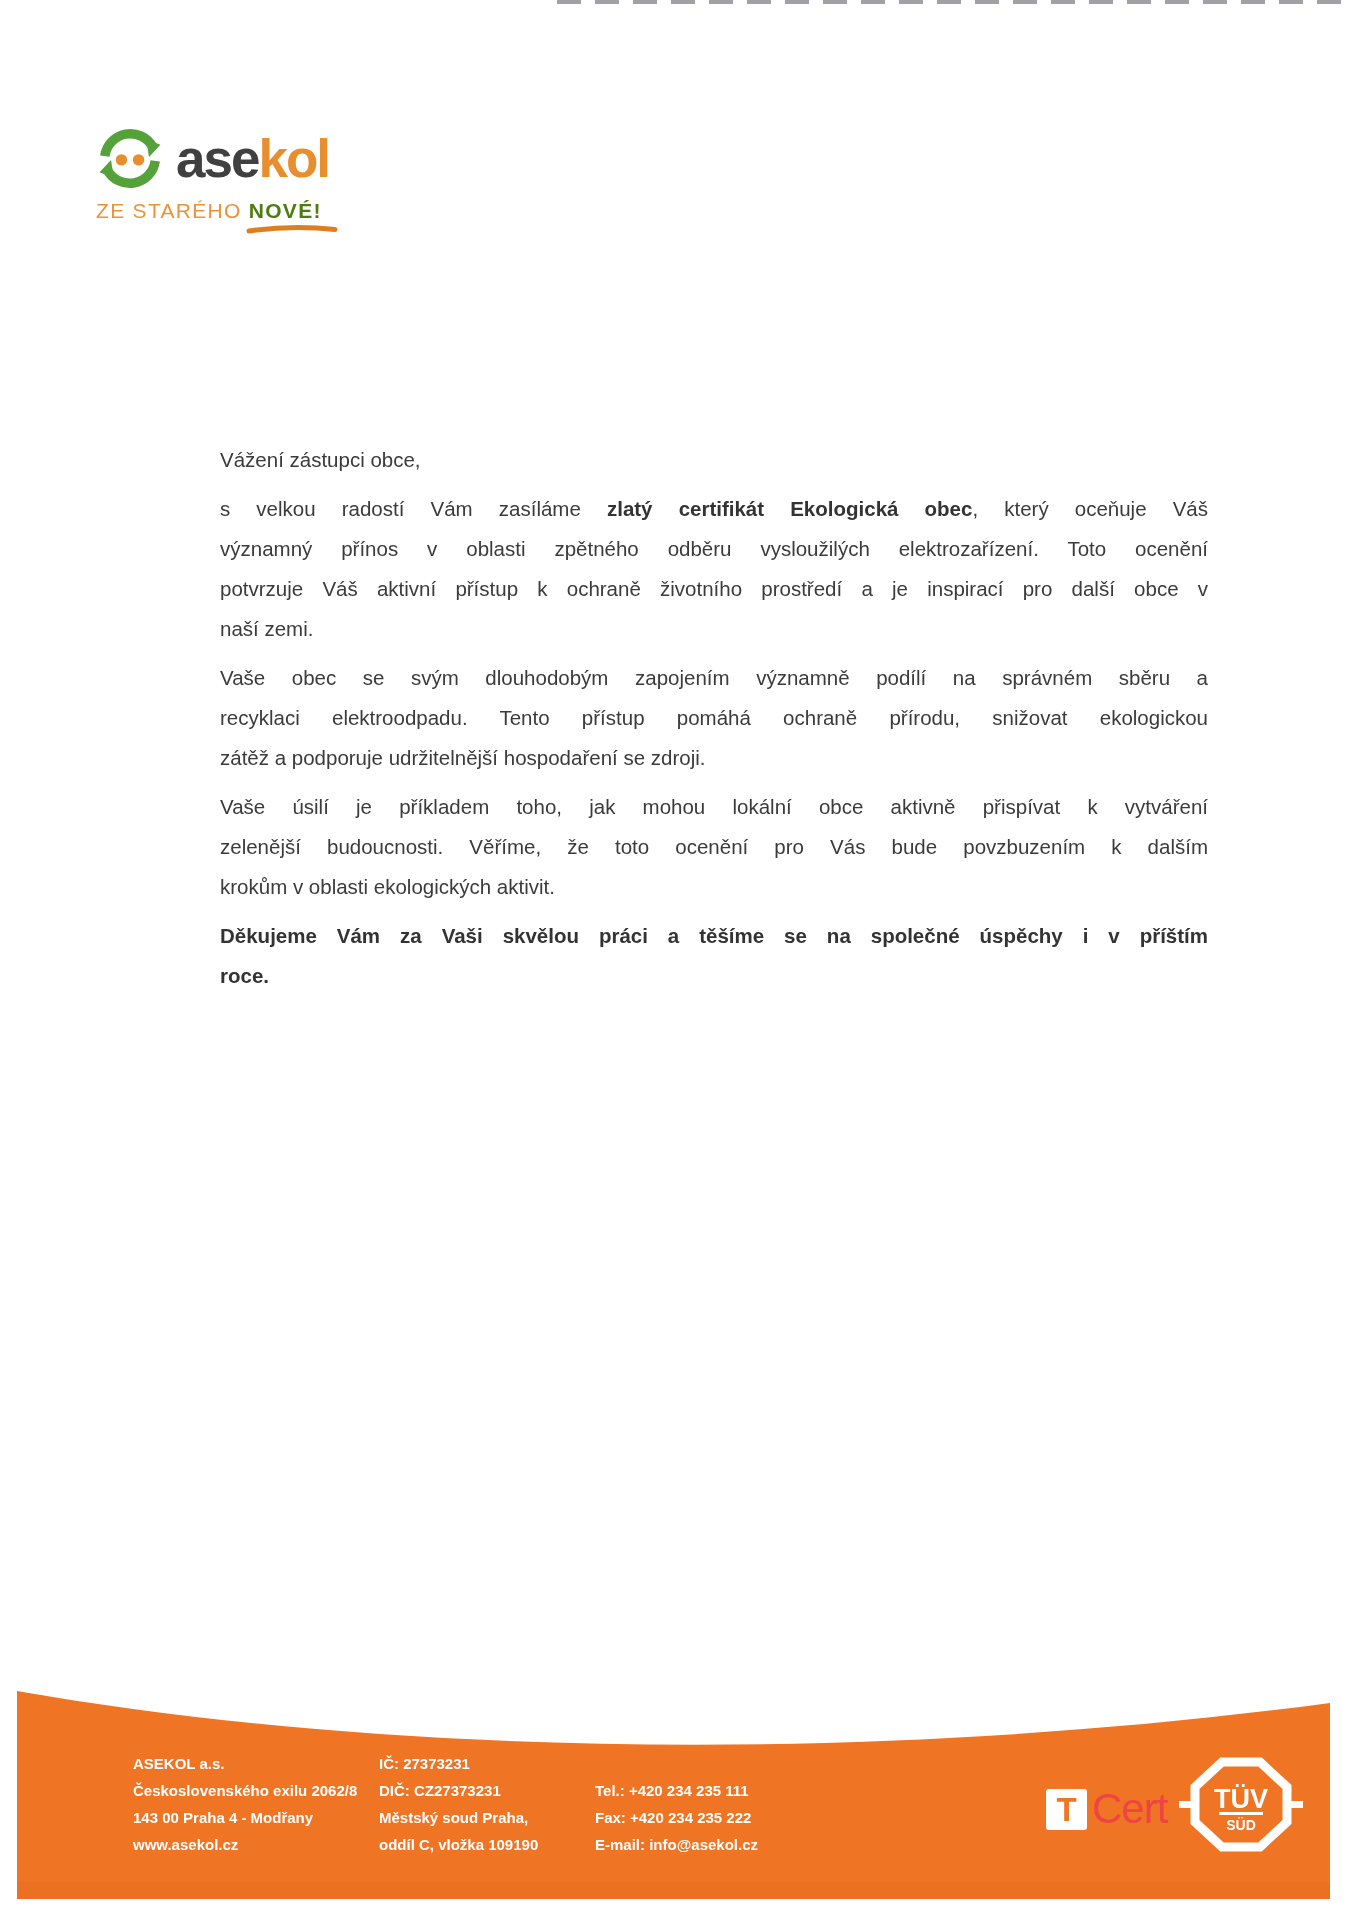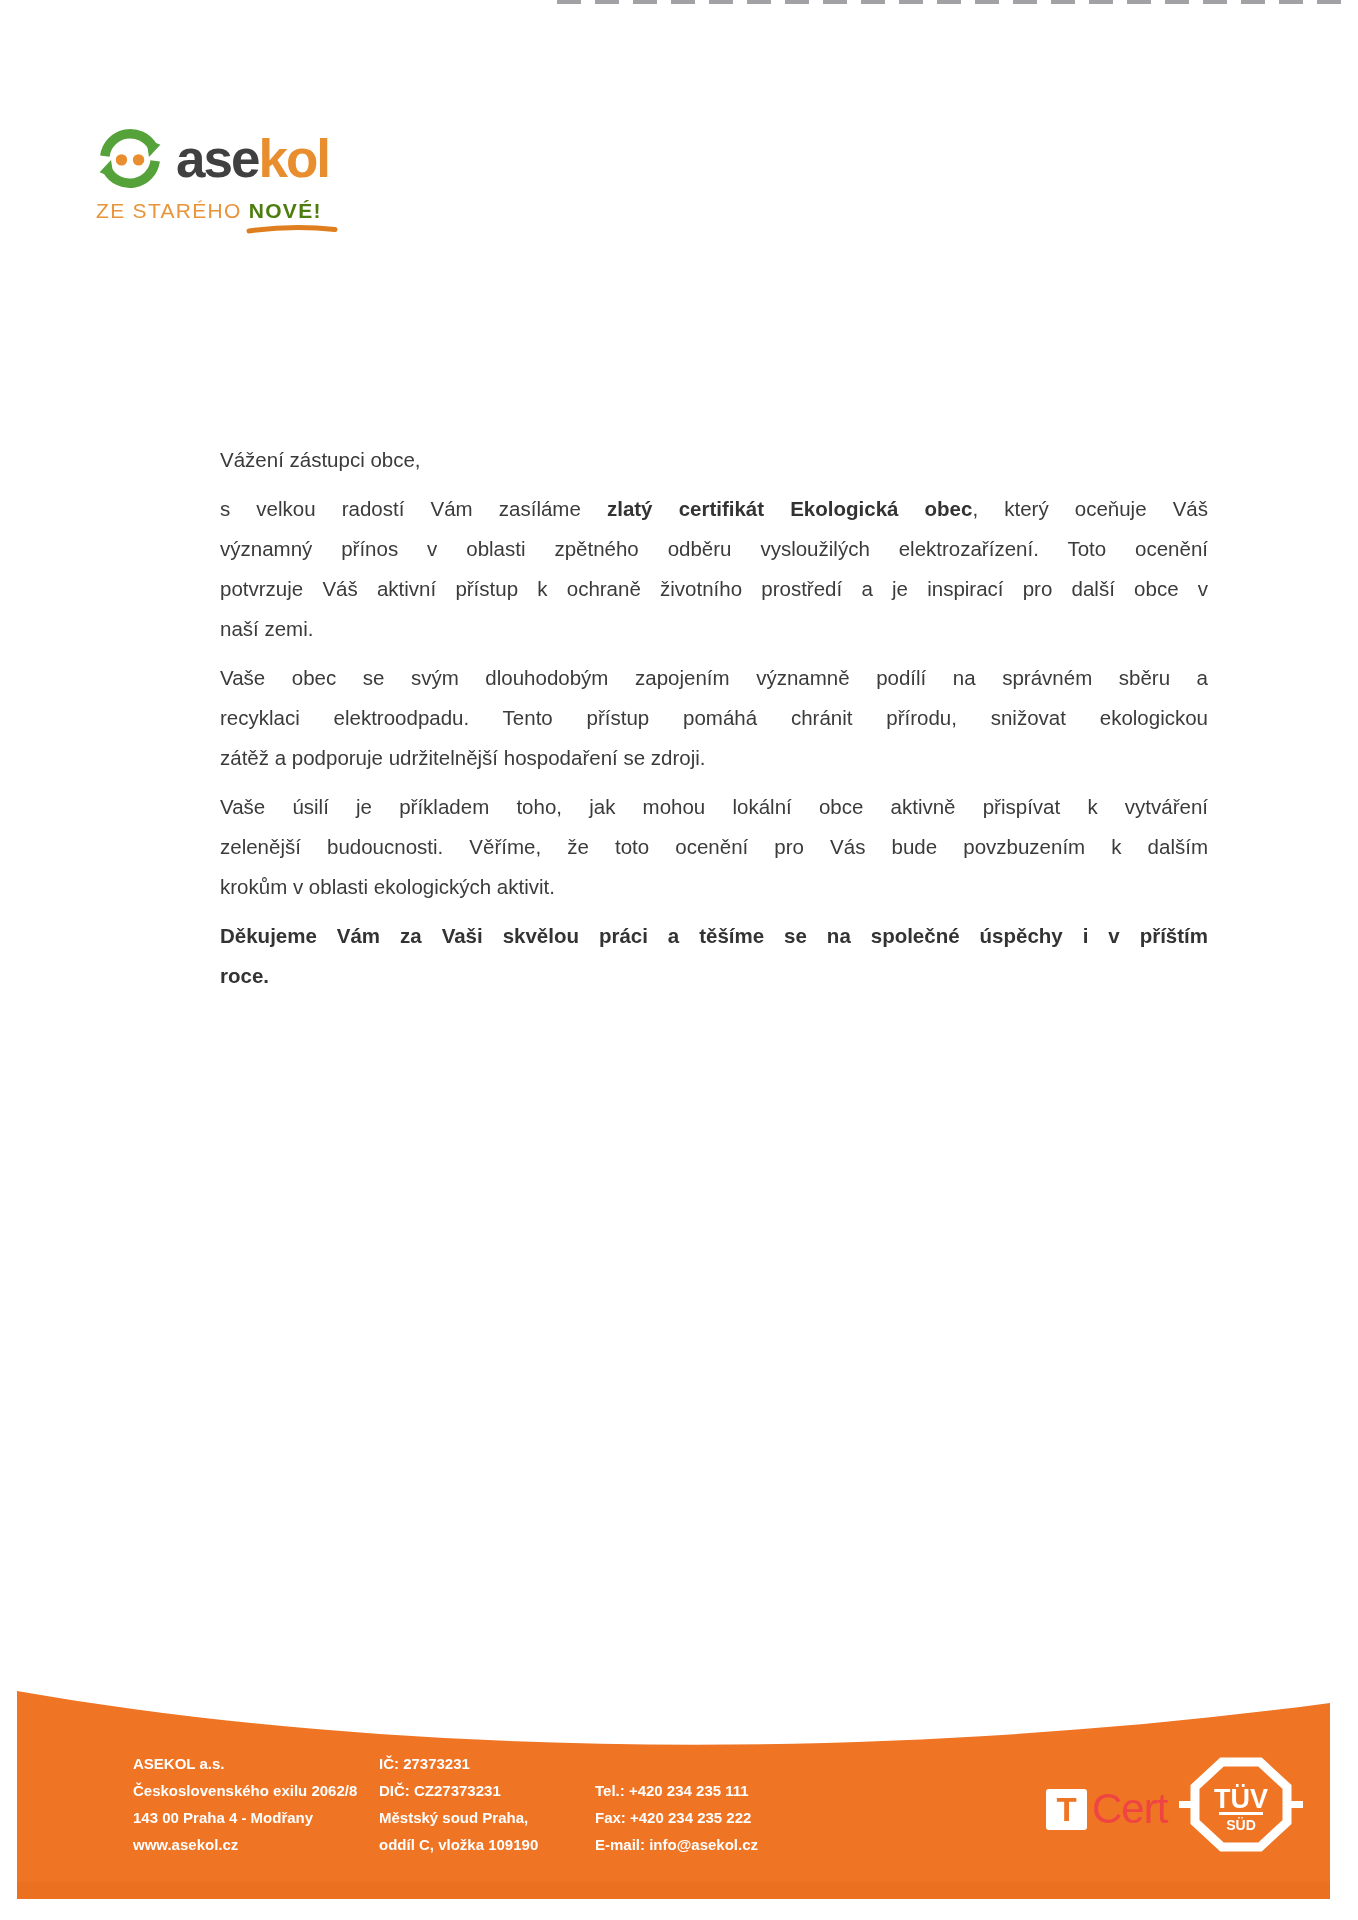--- a/index.html
+++ b/index.html
@@ -88,21 +88,21 @@
 
     <p class="para">
       <span class="jline" style="display:block"><span>s velkou radostí Vám zasíláme </span><span class="b">zlatý certifikát Ekologická obec</span><span>, který oceňuje Váš</span></span>
       <span class="jline" style="display:block">významný přínos v oblasti zpětného odběru vysloužilých elektrozařízení. Toto ocenění</span>
       <span class="jline" style="display:block">potvrzuje Váš aktivní přístup k ochraně životního prostředí a je inspirací pro další obce v</span>
       <span class="lline" style="display:block">naší zemi.</span>
     </p>
 
     <p class="para">
       <span class="jline" style="display:block">Vaše obec se svým dlouhodobým zapojením významně podílí na správném sběru a</span>
-      <span class="jline" style="display:block">recyklaci elektroodpadu. Tento přístup pomáhá chránit přírodu, snižovat ekologickou</span>
+      <span class="jline" style="display:block">recyklaci elektroodpadu. Tento přístup pomáhá ochraně přírodu, snižovat ekologickou</span>
       <span class="lline" style="display:block">zátěž a podporuje udržitelnější hospodaření se zdroji.</span>
     </p>
 
     <p class="para">
       <span class="jline" style="display:block">Vaše úsilí je příkladem toho, jak mohou lokální obce aktivně přispívat k vytváření</span>
       <span class="jline" style="display:block">zelenější budoucnosti. Věříme, že toto ocenění pro Vás bude povzbuzením k dalším</span>
       <span class="lline" style="display:block">krokům v oblasti ekologických aktivit.</span>
     </p>
 
     <p class="para para-bold">

